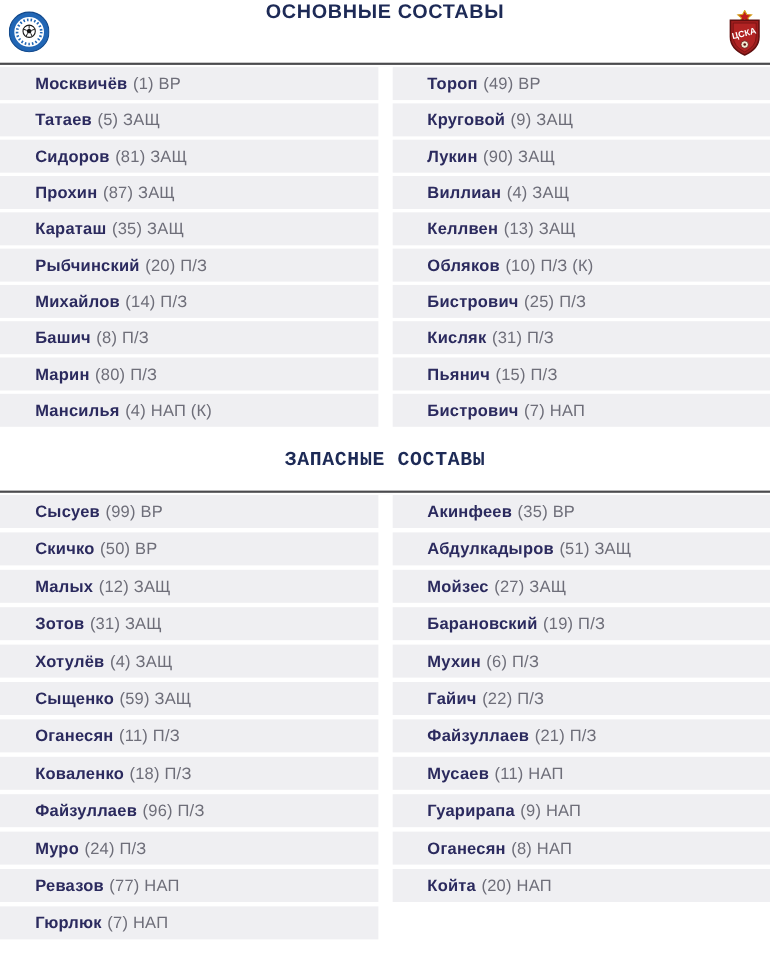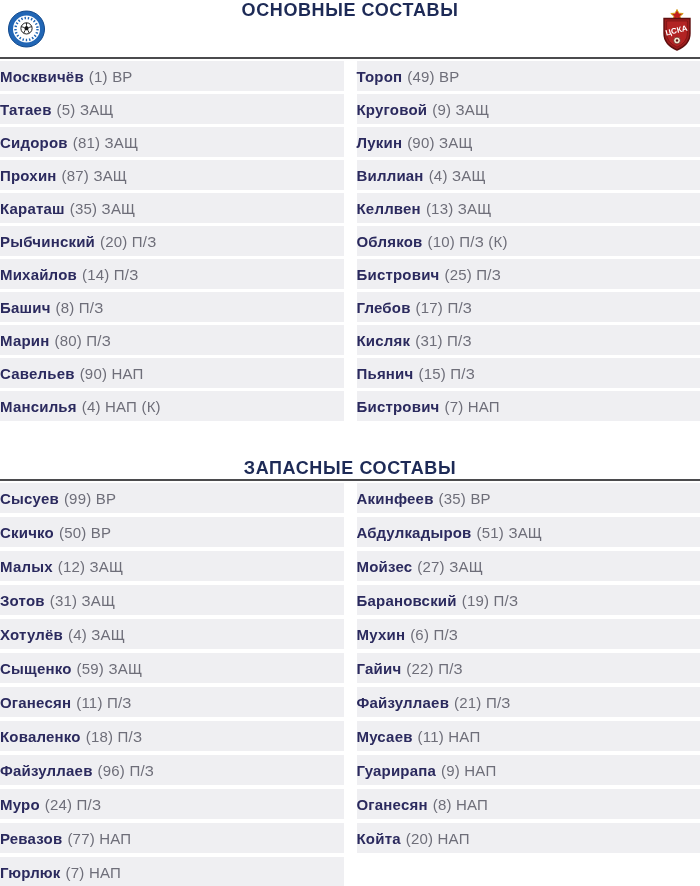--- a/index.html
+++ b/index.html
@@ -16,27 +16,27 @@
   .badge{position:absolute;top:10px;line-height:0;}
   .badge.left{left:8px;}
   .badge.right{right:8px;top:9px;}
 
   .divider{height:2px;background:var(--divider,#4b4b4e);}
 
   
   .table{display:flex;gap:13px;padding-top:2px;}
   .col{flex:1;min-width:0;}
   .row{height:30px;margin-bottom:3px;background:var(--row_bg,#efeff2);
-       display:flex;align-items:center;box-sizing:border-box;
+       display:flex;align-items:center;padding-left:32px;box-sizing:border-box;
        font-size:15px;white-space:nowrap;}
   .table.reserves .row{margin-bottom:4px;align-items:center;}
   .pname{color:var(--navy,#2b2a5e);font-weight:700;letter-spacing:.2px;}
   .pmeta{color:var(--meta,#6e6e79);margin-left:5px;letter-spacing:.2px;}
 
-  .sub-hdr{height:55px;display:flex;align-items:flex-end;justify-content:center;}
+  .sub-hdr{height:55px;display:flex;align-items:center;justify-content:center;font-family:Liberation Mono, monospace;}
 </style>
 </head>
 <body>
 
 <div class="page">
 
   <header class="hdr">
     <span class="badge left">
       <svg width="37" height="38" viewBox="0 0 37 38">
         <circle cx="18.5" cy="19" r="18" fill="#2166b5"></circle>
@@ -98,24 +98,20 @@
         </div>
         <div class="row">
           <span class="pname">Башич</span>
           <span class="pmeta">(8) П/З</span>
         </div>
         <div class="row">
           <span class="pname">Марин</span>
           <span class="pmeta">(80) П/З</span>
         </div>
         <div class="row">
-          <span class="pname">Савельев</span>
-          <span class="pmeta">(90) НАП</span>
-        </div>
-        <div class="row">
           <span class="pname">Мансилья</span>
           <span class="pmeta">(4) НАП (К)</span>
         </div>
       </div>
     <div class="col" id="main-right">
         <div class="row">
           <span class="pname">Тороп</span>
           <span class="pmeta">(49) ВР</span>
         </div>
         <div class="row">
@@ -134,24 +130,20 @@
           <span class="pname">Келлвен</span>
           <span class="pmeta">(13) ЗАЩ</span>
         </div>
         <div class="row">
           <span class="pname">Обляков</span>
           <span class="pmeta">(10) П/З (К)</span>
         </div>
         <div class="row">
           <span class="pname">Бистрович</span>
           <span class="pmeta">(25) П/З</span>
-        </div>
-        <div class="row">
-          <span class="pname">Глебов</span>
-          <span class="pmeta">(17) П/З</span>
         </div>
         <div class="row">
           <span class="pname">Кисляк</span>
           <span class="pmeta">(31) П/З</span>
         </div>
         <div class="row">
           <span class="pname">Пьянич</span>
           <span class="pmeta">(15) П/З</span>
         </div>
         <div class="row">

